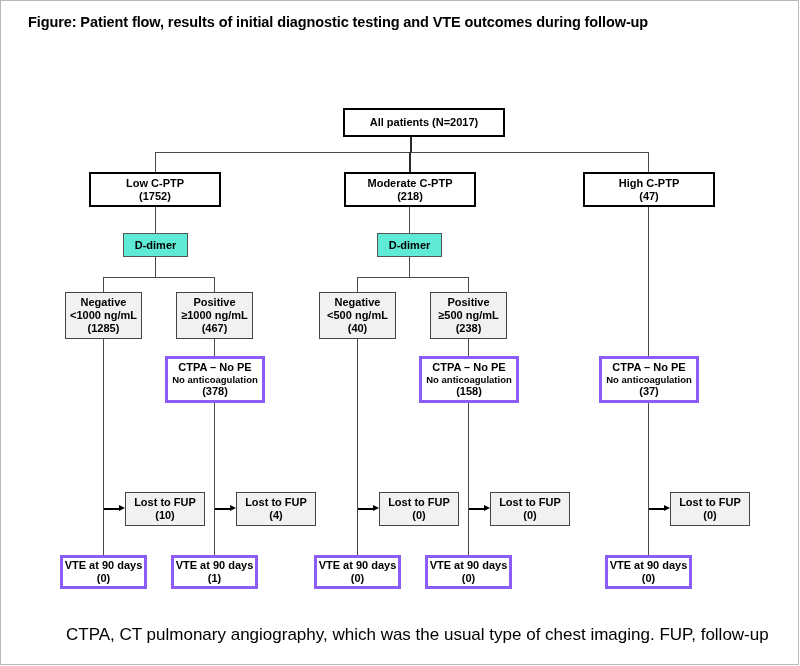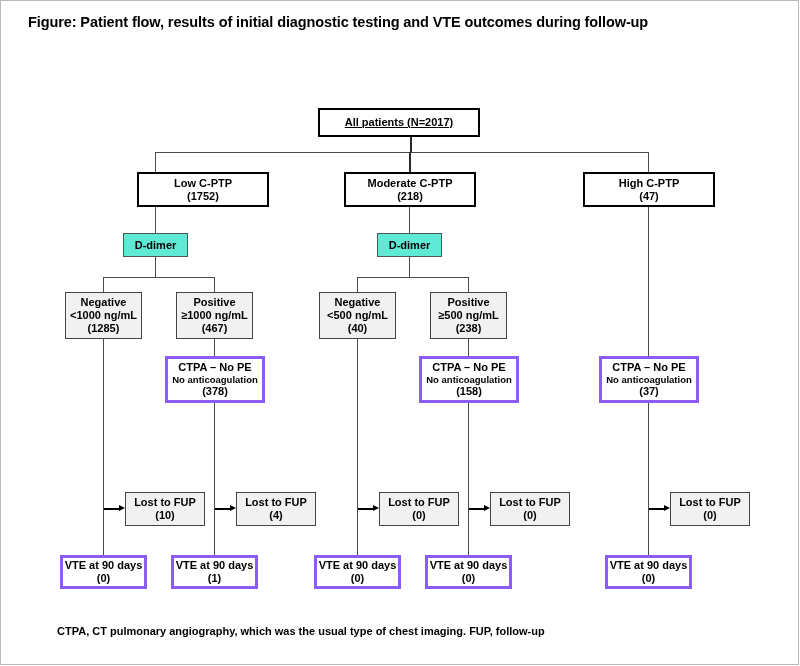--- a/index.html
+++ b/index.html
@@ -14,22 +14,22 @@
     position:absolute;left:0;top:0;width:799px;height:665px;
     border:1px solid #b9b9b9;
     box-sizing:border-box;
   }
   #title{
     position:absolute;left:28px;top:14px;width:750px;
     font-size:14.5px;font-weight:bold;letter-spacing:-0.1px;
     white-space:nowrap;
   }
   #footnote{
-    position:absolute;left:57px;top:625px;width:700px;
-    font-size:11px;font-weight:bold;white-space:nowrap;
+    position:absolute;left:66px;top:625px;width:700px;
+    font-size:17px;font-weight:normal;white-space:nowrap;
   }
   .node{
     position:absolute;box-sizing:border-box;
     display:flex;flex-direction:column;align-items:center;justify-content:center;
     text-align:center;line-height:1.18;
     background:#ffffff;border:3px solid #8b5cf6;
     font-size:11px;font-weight:bold;
     z-index:3;
   }
   .node .l2{font-size:11px;font-weight:bold;text-align:right;}
@@ -101,25 +101,25 @@
 </div>
 <div class="arrow" style="left:469px;top:505px;width:21px;height:7px;">
   <div class="shaft" style="width:15px;"></div>
     <div class="head" style="left:15px;"></div>
 </div>
 <div class="arrow" style="left:649px;top:505px;width:21px;height:7px;">
   <div class="shaft" style="width:15px;"></div>
     <div class="head" style="left:15px;"></div>
 </div>
 
-<div class="node thick" style="left:318px;top:108px;width:162px;height:29px;text-decoration:underline;">
+<div class="node thick" style="left:343px;top:108px;width:162px;height:29px;">
   <span>All patients (N=2017)</span>
 </div>
 
-<div class="node thick" style="left:89px;top:172px;width:132px;height:35px;margin-left:48px;">
+<div class="node thick" style="left:89px;top:172px;width:132px;height:35px;">
   <span>Low C-PTP</span>
   <span class="l2">(1752)</span>
 </div>
 <div class="node thick" style="left:344px;top:172px;width:132px;height:35px;">
   <span>Moderate C-PTP</span>
   <span class="l2">(218)</span>
 </div>
 <div class="node thick" style="left:583px;top:172px;width:132px;height:35px;">
   <span>High C-PTP</span>
   <span class="l2">(47)</span>

